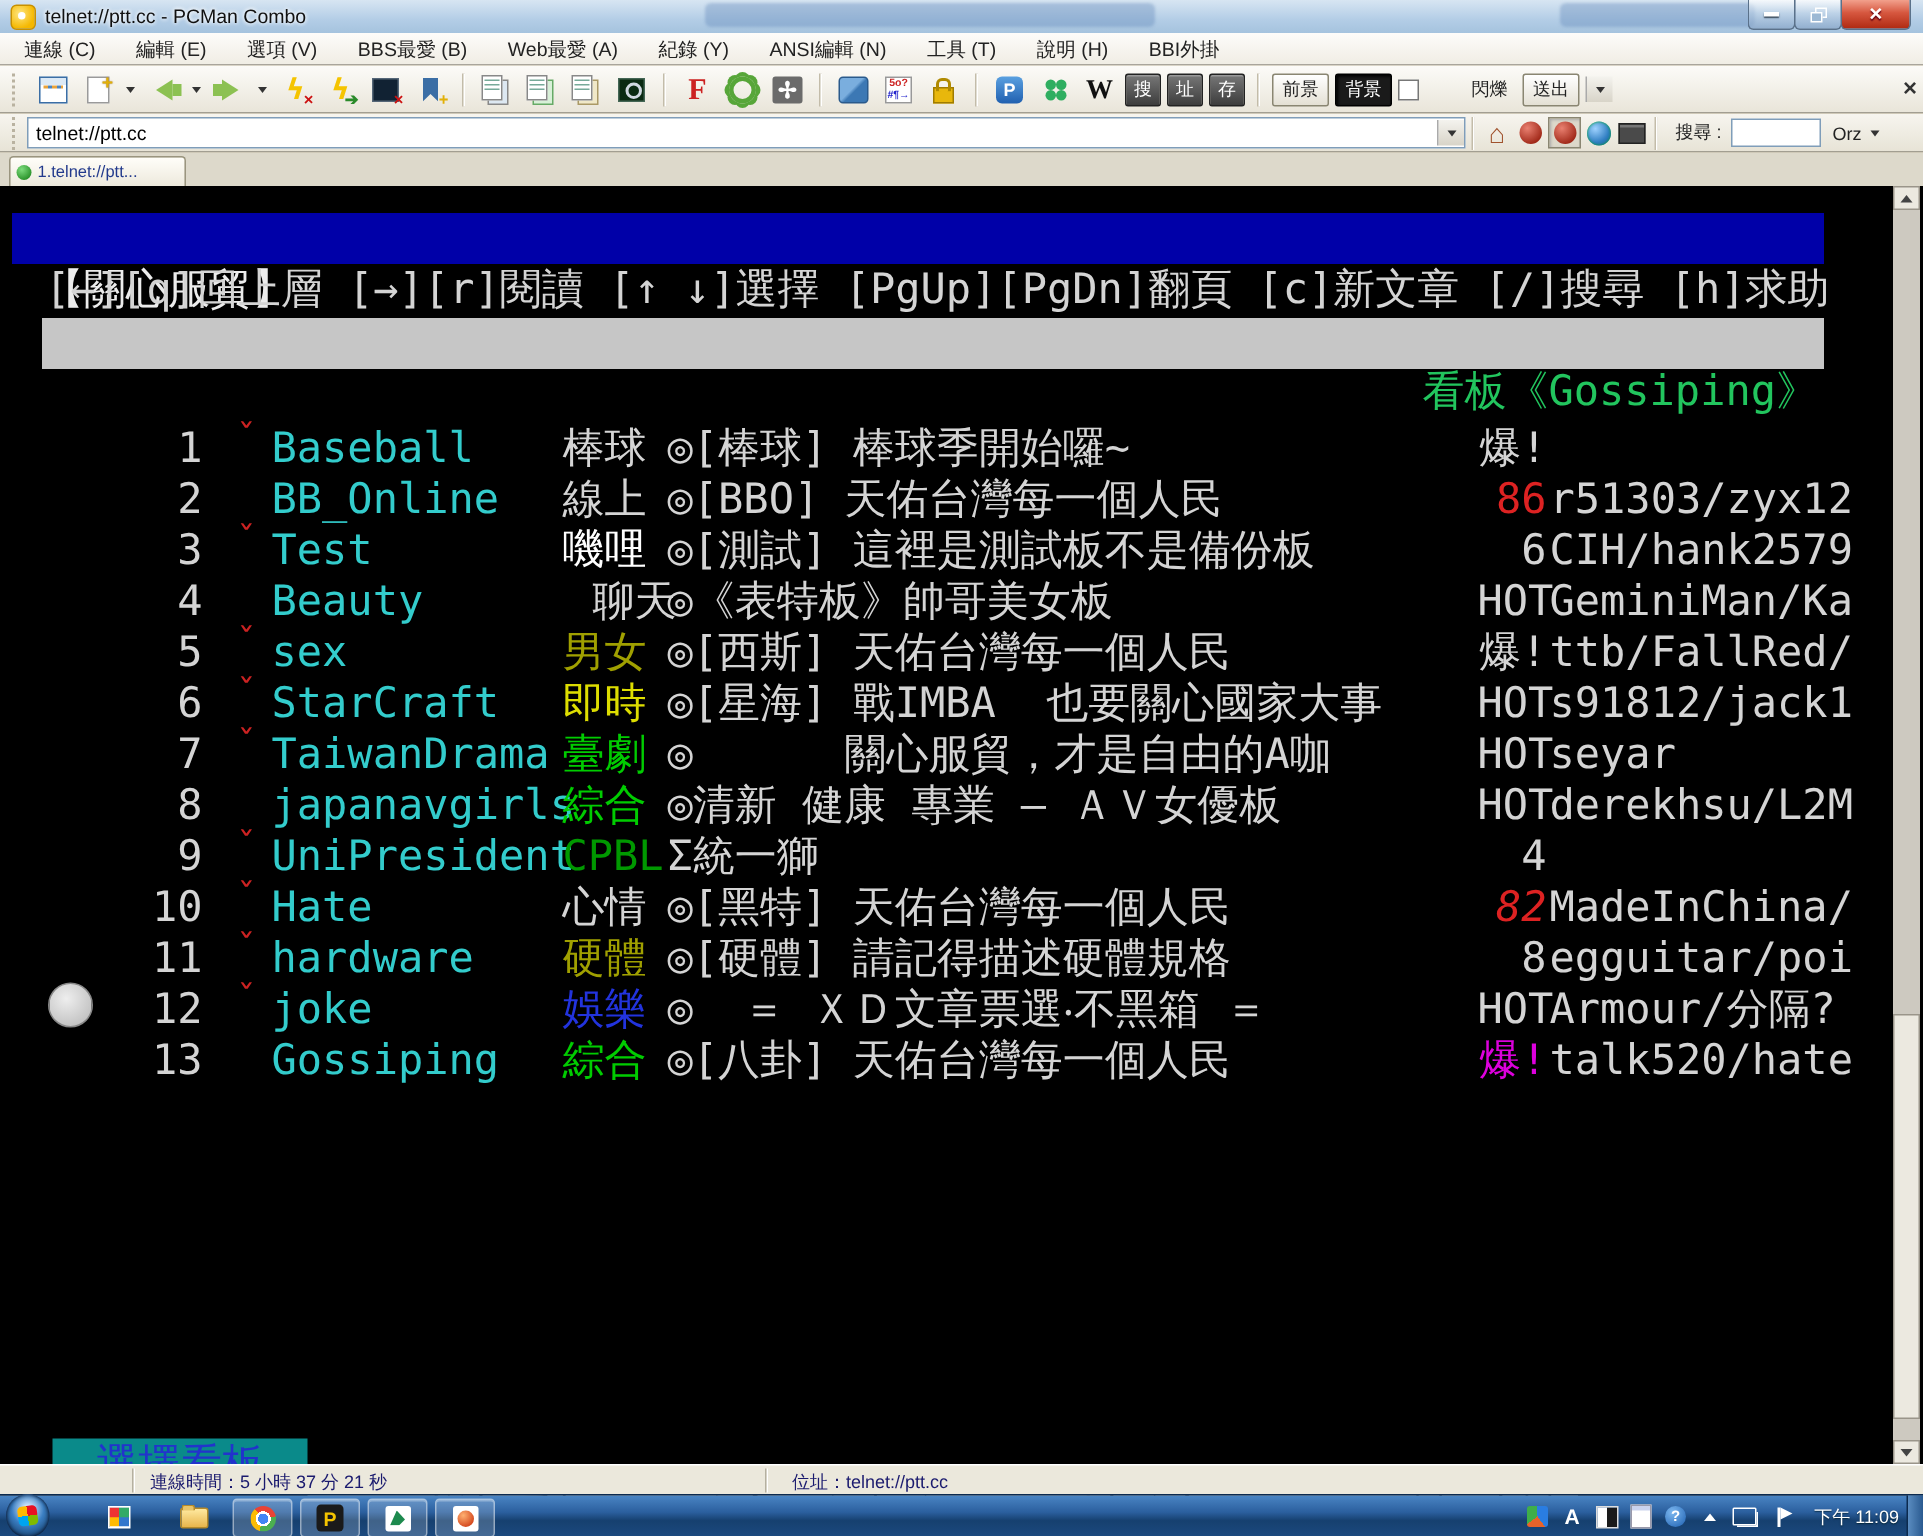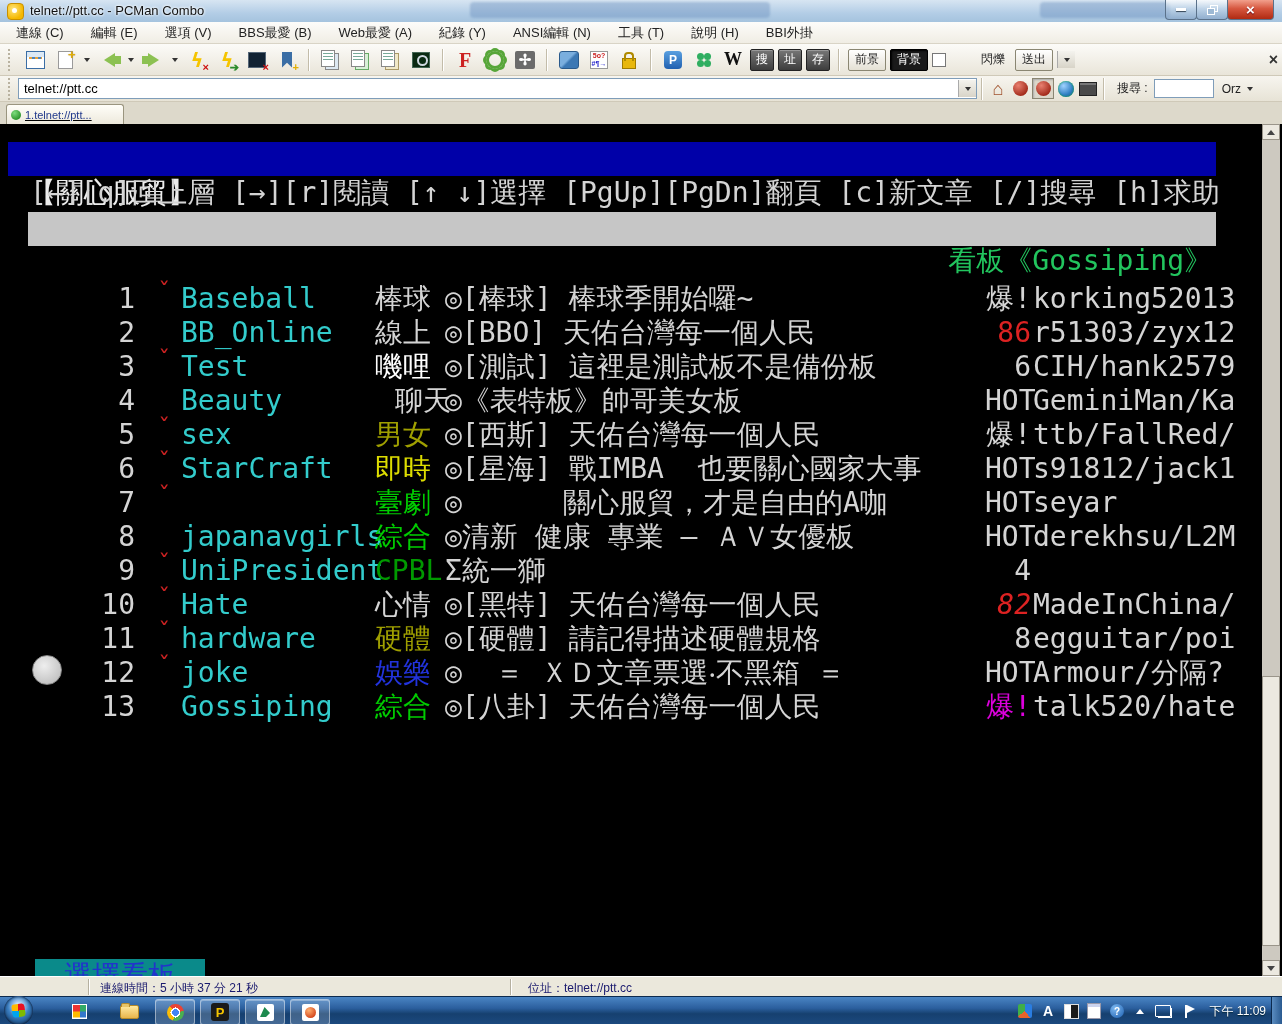--- a/index.html
+++ b/index.html
@@ -81,21 +81,21 @@
   .i-rede{width:15px;height:15px;border-radius:50%;background:radial-gradient(circle at 35% 30%,#e98070,#a02818 75%);}
   .minibox{border:1px solid #8a8672;background:#ddd8ca;box-shadow:inset 1px 1px 2px #aaa;}
   .i-globe{width:16px;height:16px;border-radius:50%;background:radial-gradient(circle at 35% 30%,#9fd2ff,#2f7ec2 60%,#1b5a8e);box-shadow:inset 0 0 2px #0a3;}
   .i-darkwin{width:16px;height:12px;background:#4a4a4a;border:1px solid #222;box-shadow:inset 0 2px 0 #777;}
   .srch{font-size:12px;color:#222;margin:0 6px 0 8px;}
   .srchinput{width:58px;height:17px;background:#fff;border:1px solid #7f9db9;}
   .engine{display:flex;align-items:center;gap:4px;margin-left:8px;font-size:12px;color:#222;}
   
   .tabbar{position:absolute;left:0;top:102px;width:1282px;height:22px;background:#ddd9cb;border-bottom:1px solid #b8b29e;}
   .tab{position:absolute;left:6px;top:2px;width:112px;height:20px;background:linear-gradient(#fffef9,#ece8db);
-    border:1px solid #9a957f;border-bottom:none;border-radius:3px 3px 0 0;display:flex;align-items:center;padding-left:4px;gap:4px;text-decoration:underline;}
+    border:1px solid #9a957f;border-bottom:none;border-radius:3px 3px 0 0;display:flex;align-items:center;padding-left:4px;gap:4px;}
   .tabdot{width:10px;height:10px;border-radius:50%;background:radial-gradient(circle at 35% 30%,#7ddc7d,#0f7a0f);}
   .tabtext{font-size:11px;color:#223a8c;}
   
   .term{position:absolute;left:0;top:124px;width:1282px;height:852px;background:#000;
     font-family:"DejaVu Sans Mono",monospace;font-size:28px;color:#d4d4d4;}
   .term *{white-space:pre;}
   .hdrbar{position:absolute;left:8px;top:18px;width:1208px;height:34px;background:#0000a8;line-height:34px;}
   .hdr-l{position:absolute;left:20px;color:#ececec;}
   .hdr-c{position:absolute;left:50%;transform:translateX(-50%);color:#e6e640;}
   .hdr-r{position:absolute;right:4px;color:#22c55e;}
@@ -366,39 +366,39 @@
       <span style="left:512px">中</span>
       <span style="left:609px">文</span>
       <span style="left:656px">敘</span>
       <span style="left:741px">述</span>
       <span style="left:935px">人氣</span>
       <span style="left:1007px">板</span>
       <span style="left:1089px">主</span>
     </div>
 
     <div class="trow" style="top:124px">
-      <span class="cnum">1</span><span class="cmark"></span><span class="cname">Baseball</span><span class="ccat" style="color: rgb(212, 212, 212);">棒球</span><span class="cdesc">◎[棒球] 棒球季開始囉~</span><span class="cpop" style="color: rgb(212, 212, 212);">爆!</span><span class="cmod">korking52013</span>
+      <span class="cnum">1</span><span class="cmark"></span><span class="cname">Baseball</span><span class="ccat" style="color: rgb(212, 212, 212);">棒球</span><span class="cdesc">◎[棒球] 棒球季開始囉~</span><span class="cpop" style="color: rgb(212, 212, 212);">爆!</span>
     </div>
     <div class="trow" style="top:158px">
       <span class="cnum">2</span><span class="cmark">ˇ</span><span class="cname">BB_Online</span><span class="ccat" style="color: rgb(212, 212, 212);">線上</span><span class="cdesc">◎[BBO] 天佑台灣每一個人民</span><span class="cpop" style="color: rgb(221, 34, 34);">86</span><span class="cmod">r51303/zyx12</span>
     </div>
     <div class="trow" style="top:192px">
       <span class="cnum">3</span><span class="cmark"></span><span class="cname">Test</span><span class="ccat" style="color: #ffffff; font-family: Liberation Serif, serif;">嘰哩</span><span class="cdesc">◎[測試] 這裡是測試板不是備份板</span><span class="cpop" style="color: rgb(212, 212, 212);">6</span><span class="cmod">CIH/hank2579</span>
     </div>
     <div class="trow" style="top:226px">
       <span class="cnum">4</span><span class="cmark">ˇ</span><span class="cname">Beauty</span><span class="ccat" style="color: rgb(212, 212, 212); margin-left: 20px;">聊天</span><span class="cdesc">◎《表特板》帥哥美女板</span><span class="cpop" style="color: rgb(212, 212, 212);">HOT</span><span class="cmod">GeminiMan/Ka</span>
     </div>
     <div class="trow" style="top:260px">
       <span class="cnum">5</span><span class="cmark"></span><span class="cname">sex</span><span class="ccat" style="color: rgb(160, 160, 0);">男女</span><span class="cdesc">◎[西斯] 天佑台灣每一個人民</span><span class="cpop" style="color: rgb(212, 212, 212);">爆!</span><span class="cmod">ttb/FallRed/</span>
     </div>
     <div class="trow" style="top:294px">
       <span class="cnum">6</span><span class="cmark">ˇ</span><span class="cname">StarCraft</span><span class="ccat" style="color: rgb(221, 221, 0);">即時</span><span class="cdesc">◎[星海] 戰IMBA  也要關心國家大事</span><span class="cpop" style="color: rgb(212, 212, 212);">HOT</span><span class="cmod">s91812/jack1</span>
     </div>
     <div class="trow" style="top:328px">
-      <span class="cnum">7</span><span class="cmark">ˇ</span><span class="ccat" style="color: rgb(0, 204, 0);">臺劇</span><span class="cdesc">◎      關心服貿，才是自由的A咖</span><span class="cpop" style="color: rgb(212, 212, 212);">HOT</span><span class="cmod">seyar</span>
+      <span class="cnum">7</span><span class="cmark">ˇ</span><span class="cname">TaiwanDrama</span><span class="ccat" style="color: rgb(0, 204, 0);">臺劇</span><span class="cdesc">◎      關心服貿，才是自由的A咖</span><span class="cpop" style="color: rgb(212, 212, 212);">HOT</span><span class="cmod">seyar</span>
     </div>
     <div class="trow" style="top:362px">
       <span class="cnum">8</span><span class="cmark">ˇ</span><span class="cname">japanavgirls</span><span class="ccat" style="color: rgb(0, 204, 0);">綜合</span><span class="cdesc">◎清新 健康 專業 — ＡＶ女優板</span><span class="cpop" style="color: rgb(212, 212, 212);">HOT</span><span class="cmod">derekhsu/L2M</span>
     </div>
     <div class="trow" style="top:396px">
       <span class="cnum">9</span><span class="cmark"></span><span class="cname">UniPresident</span><span class="ccat" style="color: rgb(0, 153, 0);">CPBL</span><span class="cdesc">Σ統一獅</span><span class="cpop" style="color: rgb(212, 212, 212);">4</span><span class="cmod"></span>
     </div>
     <div class="trow" style="top:430px">
       <span class="cnum">10</span><span class="cmark">ˇ</span><span class="cname">Hate</span><span class="ccat" style="color: rgb(212, 212, 212);">心情</span><span class="cdesc">◎[黑特] 天佑台灣每一個人民</span><span class="cpop" style="color: rgb(221, 34, 34); font-style: italic;">82</span><span class="cmod">MadeInChina/</span>
     </div>

